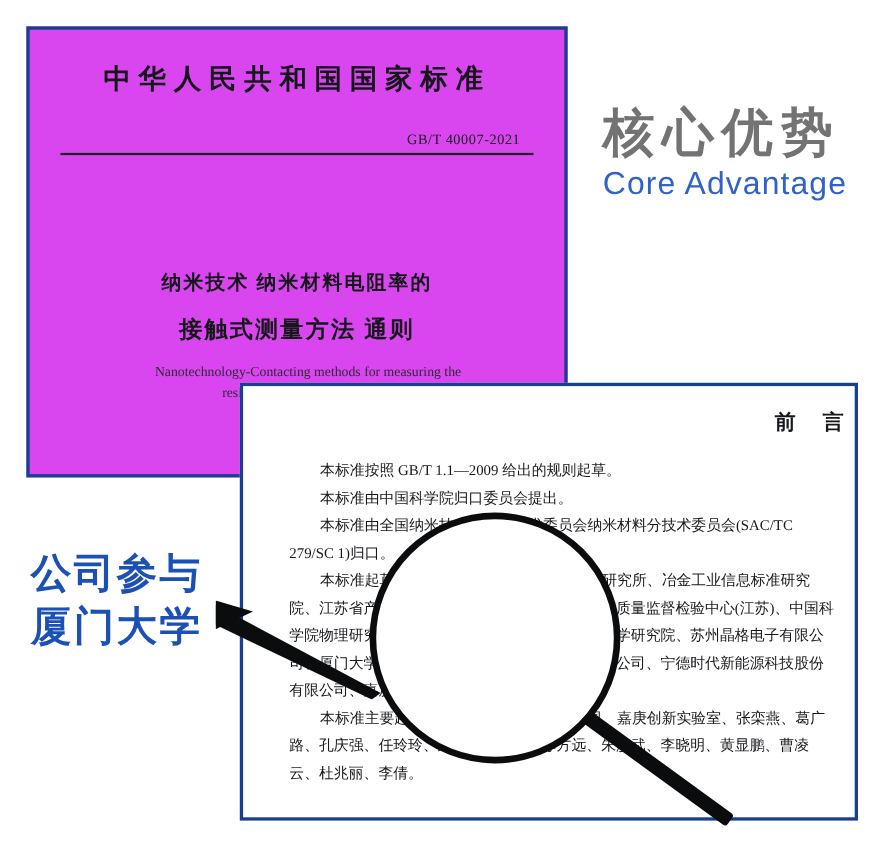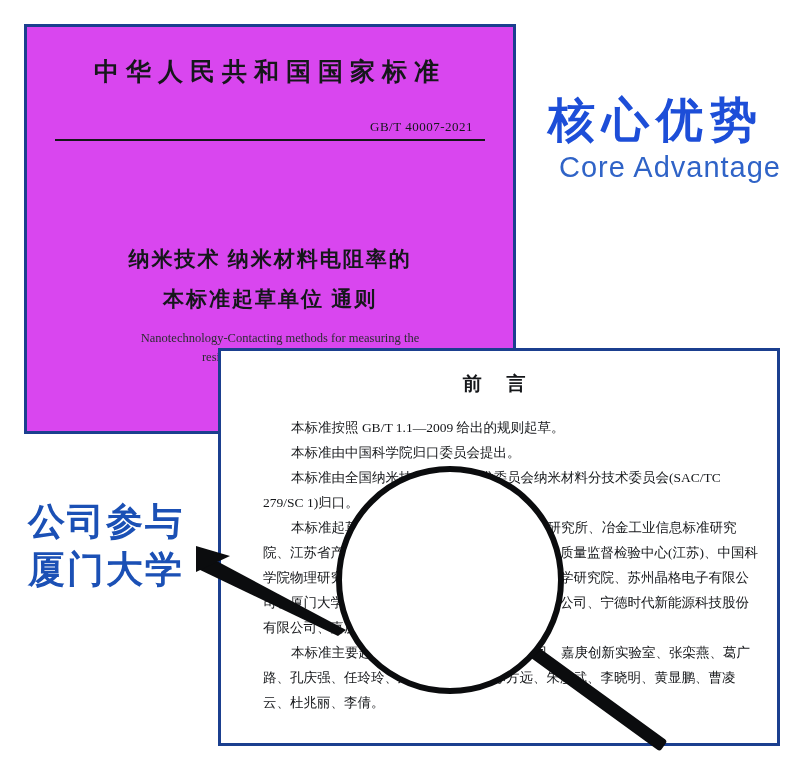--- a/index.html
+++ b/index.html
@@ -57,21 +57,21 @@
     height: 2px;
     background: #15171a;
   }
   .cover-main-1 {
     position: absolute;
     left: 0;
     right: 0;
     top: 218px;
     text-align: center;
     font-family: "Liberation Serif", serif;
-    font-size: 21px;
+    font-size: 18px;
     font-weight: 700;
     letter-spacing: 2px;
     color: #15171a;
   }
   .cover-main-2 {
     position: absolute;
     left: 0;
     right: 0;
     top: 258px;
     text-align: center;
@@ -107,53 +107,52 @@
   .core-adv {
     position: absolute;
     left: 548px;
     top: 94px;
     width: 252px;
   }
   .core-cn {
     font-family: "Liberation Sans", sans-serif;
     font-size: 47px;
     font-weight: 700;
-    color: #1d4ed8;
+    color: #737373;
     letter-spacing: 7px;
     line-height: 1.12;
     white-space: nowrap;
   }
   .core-en {
     margin-top: 4px;
     font-family: "Liberation Sans", sans-serif;
     font-size: 29px;
     color: #2f63c7;
     letter-spacing: 1px;
     white-space: nowrap;
-    margin-left: 11px;
   }
 
   
   .foreword-card {
     position: absolute;
     left: 218px;
     top: 348px;
     width: 562px;
     height: 398px;
     background: #ffffff;
     border: 3px solid #1b3f8f;
     box-sizing: border-box;
     overflow: hidden;
   }
   .fw-title {
     position: absolute;
     left: 0;
     right: 0;
     top: 20px;
-    text-align: center;
+    text-align: right;
     font-family: "Liberation Serif", serif;
     font-size: 19px;
     font-weight: 700;
     letter-spacing: 10px;
     color: #15171a;
   }
   .fw-body {
     position: absolute;
     left: 42px;
     right: 18px;
@@ -220,21 +219,21 @@
 </head>
 <body>
 
 <div id="page">
 
   <div class="cover-card">
     <div class="cover-title">中华人民共和国国家标准</div>
     <div class="cover-stdno">GB/T 40007-2021</div>
     <div class="cover-rule"></div>
     <div class="cover-main-1">纳米技术    纳米材料电阻率的</div>
-    <div class="cover-main-2">本标准起草单位    通则</div>
+    <div class="cover-main-2">接触式测量方法    通则</div>
     <div class="cover-en-1">Nanotechnology-Contacting methods for measuring the</div>
     <div class="cover-en-2">resistivity of nanomaterials</div>
   </div>
 
   <div class="core-adv">
     <div class="core-cn">核心优势</div>
     <div class="core-en">Core  Advantage</div>
   </div>
 
   <div class="foreword-card">

